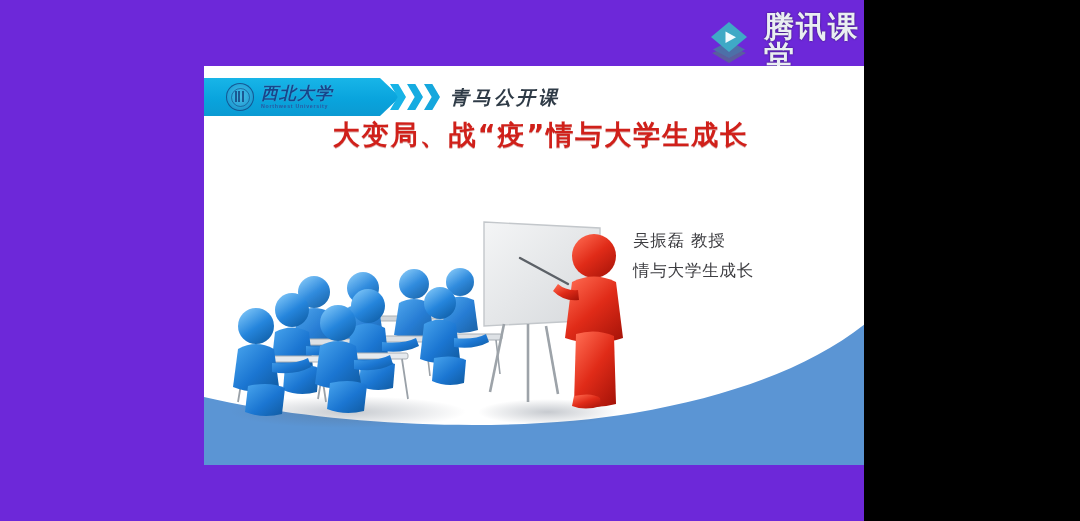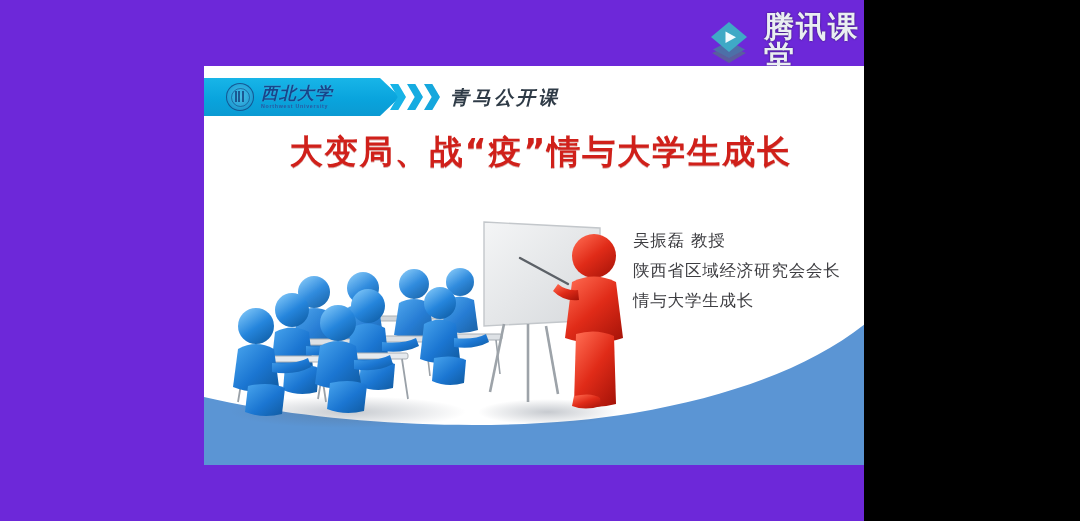--- a/index.html
+++ b/index.html
@@ -171,24 +171,24 @@
     letter-spacing: 3px;
     font-family: "DejaVu Serif", "Liberation Serif", serif;
     font-style: italic;
     line-height: 30px;
   }
 
   
   .slide-title {
     position: absolute;
     left: 0;
-    top: 68px;
+    top: 54px;
     width: 674px;
     text-align: center;
-    font-size: 33px;
+    font-size: 27px;
     font-weight: 700;
     color: #d0201a;
     letter-spacing: 2px;
     line-height: 1.1;
     font-family: "DejaVu Sans", "Liberation Sans", sans-serif;
     text-shadow: 0 1px 0 rgba(150,20,15,.35);
     white-space: nowrap;
   }
 
   
@@ -401,18 +401,17 @@
 
           <path d="M348 128 q20 -6 38 2 l2 68 q-22 6 -42 0 Z" fill="url(#redFig)"></path>
 
           <path d="M346 190 q18 -4 26 2 l1 8 q-16 5 -29 0 Z" fill="url(#redFig)"></path>
         </g>
       </svg>
     </div>
 
     <div class="credits">
       <div class="credit-line">吴振磊  教授</div>
-      <div class="credit-line">陕西省区域经济研究会会长</div>
       <div class="credit-line">情与大学生成长</div>
     </div>
 
   </div>
 </div>
 
 </body></html>

